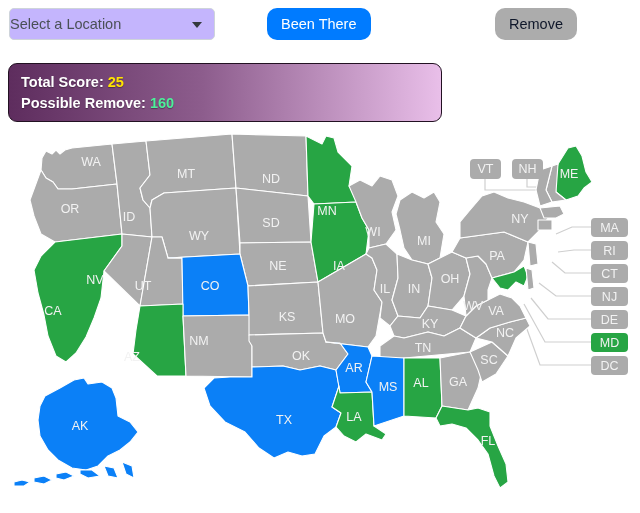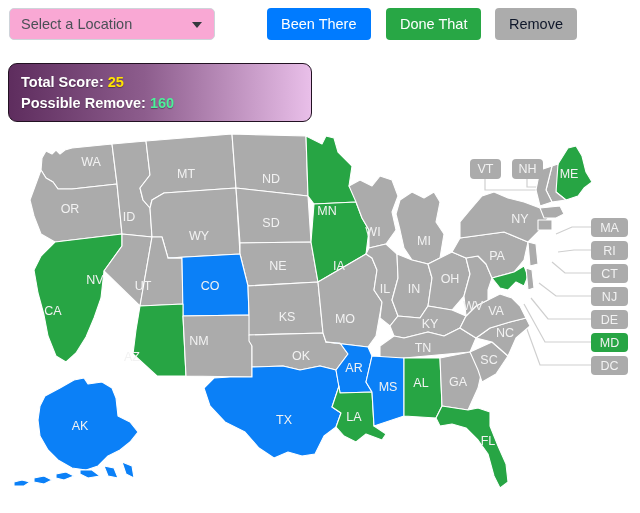--- a/index.html
+++ b/index.html
@@ -22,59 +22,58 @@
     width: 640px;
     height: 50px;
   }
   .location-select {
     position: absolute;
     left: 9px; top: 8px;
     width: 206px; height: 32px;
     box-sizing: border-box;
     border: 1px solid #ced4da;
     border-radius: 5px;
-    background: #f9a8d4;
+    background: #c4b5fd;
     color: #4a5056;
     font-size: 14.5px;
     line-height: 30px;
-    padding-left: 11px;
     cursor: pointer;
     user-select: none;
   }
   .select-caret {
     position: absolute;
     right: 12px; top: 13px;
     width: 0; height: 0;
     border-left: 5px solid transparent;
     border-right: 5px solid transparent;
     border-top: 6px solid #34393e;
   }
   .btn {
     position: absolute;
     top: 8px;
     height: 32px;
     box-sizing: border-box;
     border: none;
-    border-radius: 4px;
+    border-radius: 10px;
     color: #ffffff;
     font-family: "Liberation Sans", sans-serif;
     font-size: 14.5px;
     cursor: pointer;
     padding: 0 14px;
     white-space: nowrap;
   }
   .btn-been   { left: 267px; background: #007bff; }
   .btn-done   { left: 386px; background: #28a745; }
   .btn-remove { left: 495px; background: #acacac; color: #0f172a; }
 
   
   .score-banner {
     position: absolute;
     left: 8px; top: 63px;
-    width: 304px; height: 59px;
+    width: 434px; height: 59px;
     box-sizing: border-box;
     border: 1px solid #221122;
     border-radius: 9px;
     background: linear-gradient(to right, #5e2d5e 0%, #8d5d8d 45%, #e9bfe9 100%);
     padding: 8px 0 0 12px;
   }
   .score-line {
     color: #ffffff;
     font-size: 14.5px;
     font-weight: bold;
@@ -123,21 +122,20 @@
 
 <div class="toolbar">
 
   <div class="location-select">
     <span>Select a Location</span>
     <span class="select-caret"></span>
   </div>
 
   <button class="btn btn-been">Been There</button>
 
-  <button class="btn btn-done">Done That</button>
 
   <button class="btn btn-remove">Remove</button>
 </div>
 
 <div class="score-banner">
   <div class="score-line">
     <span>Total Score:</span>
     <span class="score-val-total">25</span>
   </div>
   <div class="score-line">

